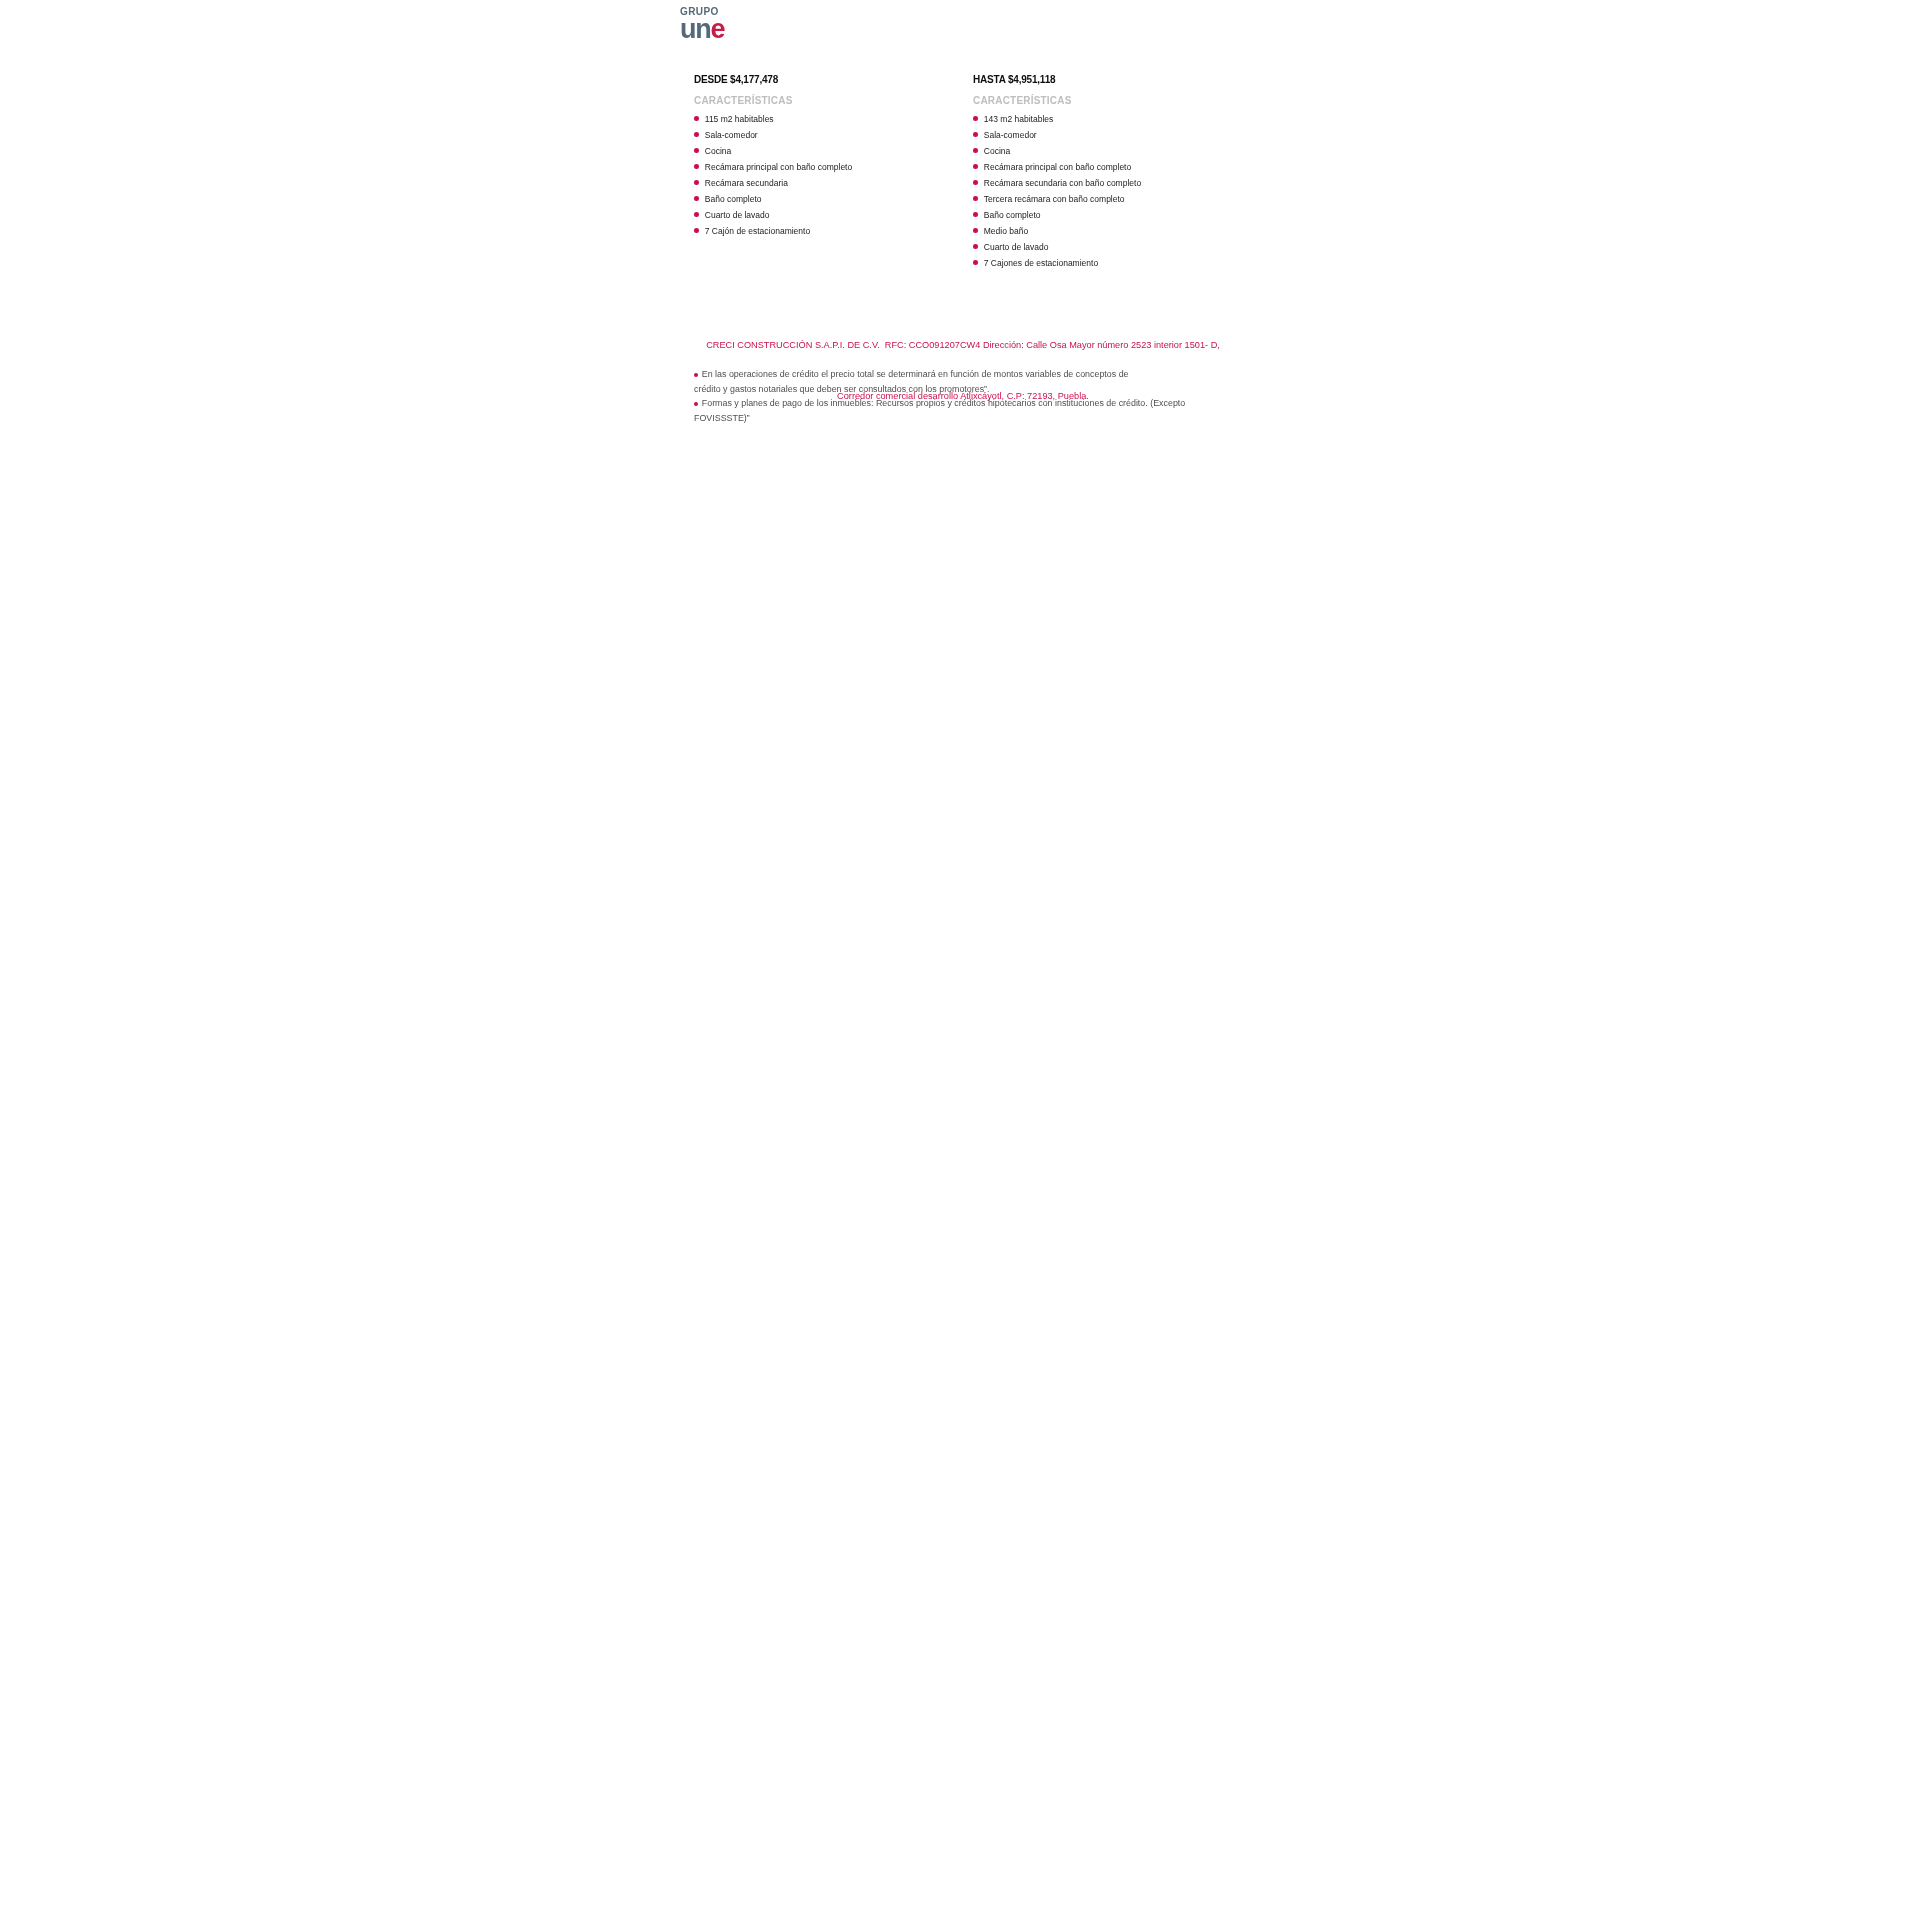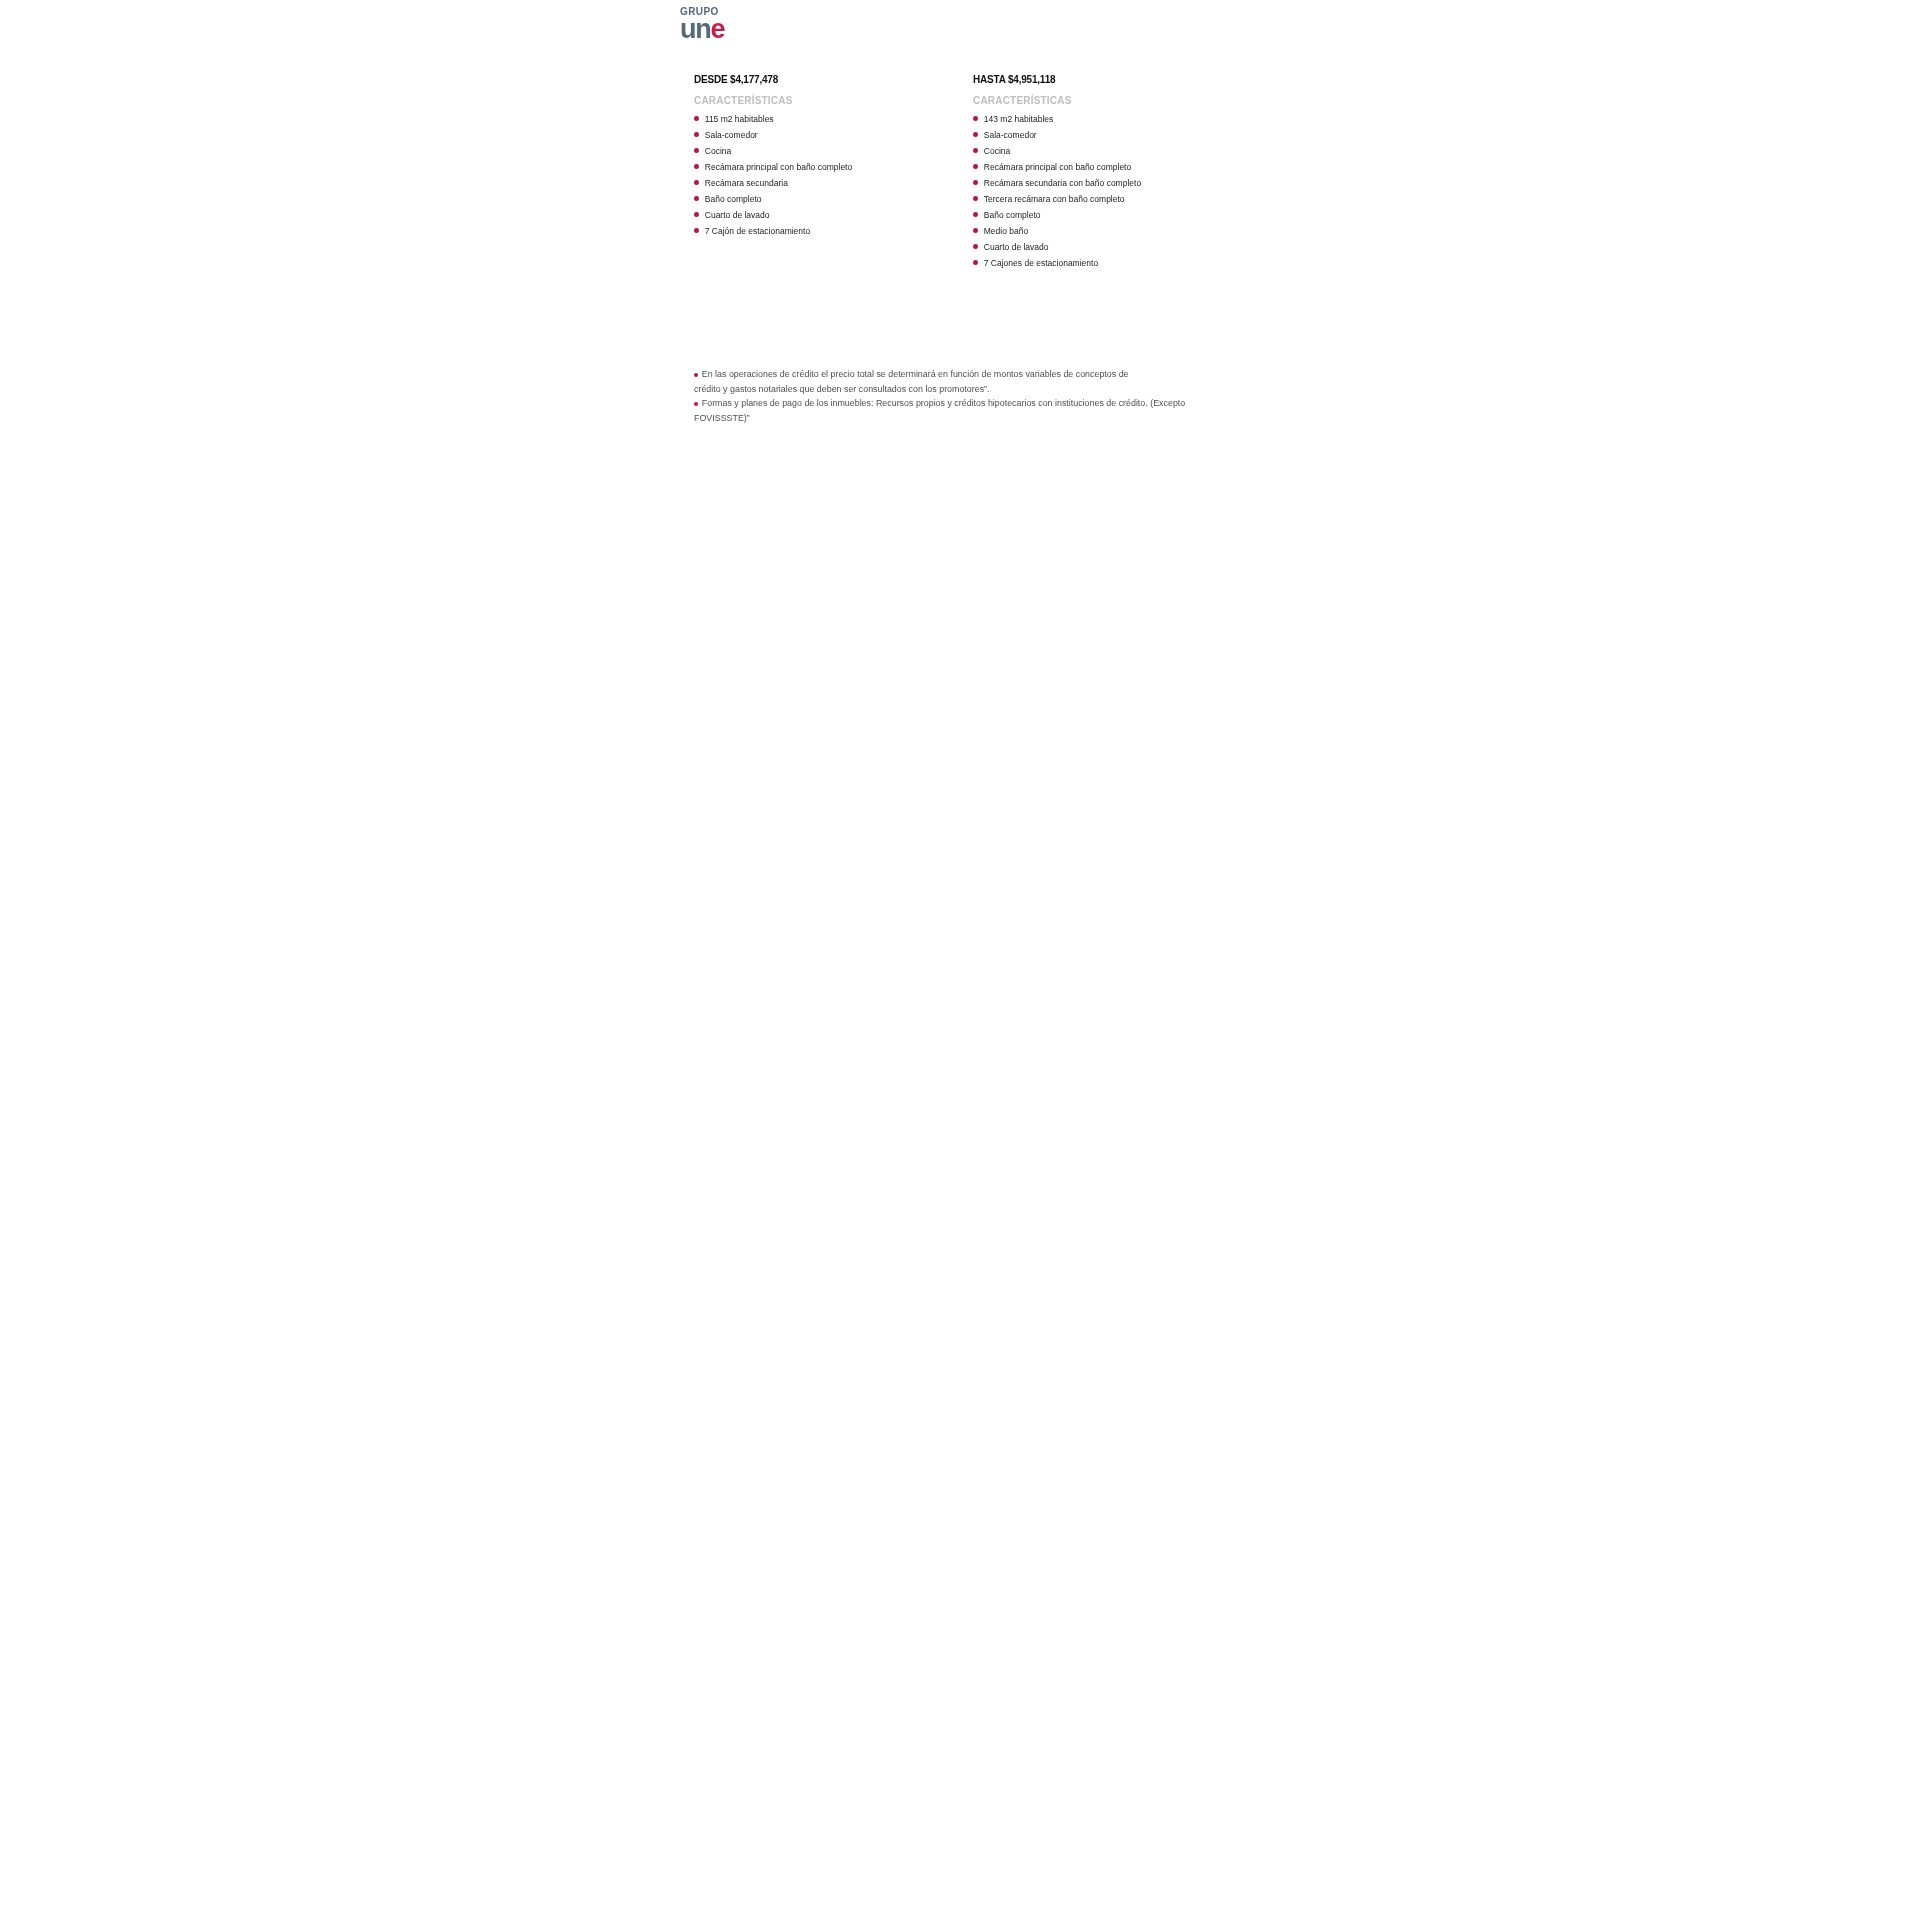--- a/index.html
+++ b/index.html
@@ -206,20 +206,24 @@
           <span class="dot"></span>
           <span>Cuarto de lavado</span>
         </li>
       <li>
           <span class="dot"></span>
           <span>7 Cajones de estacionamiento</span>
         </li>
     </ul>
   </div>
 
+  <div class="legal">
+    <div>CRECI CONSTRUCCIÓN S.A.P.I. DE C.V.  RFC: CCO091207CW4 Dirección: Calle Osa Mayor número 2523 interior 1501- D,</div>
+    <div>Corredor comercial desarrollo Atlixcáyotl, C.P: 72193, Puebla.</div>
+  </div>
 
   <div class="notes">
     <span class="note-line"><span class="note-dot"></span><span>En las operaciones de crédito el precio total se determinará en función de montos variables de conceptos de</span></span>
     <span class="note-line"><span>crédito y gastos notariales que deben ser consultados con los promotores”.</span></span>
     <span class="note-line"><span class="note-dot"></span><span>Formas y planes de pago de los inmuebles: Recursos propios y créditos hipotecarios con instituciones de crédito. (Excepto</span></span>
     <span class="note-line"><span>FOVISSSTE)”</span></span>
   </div>
 
 </div>
 

